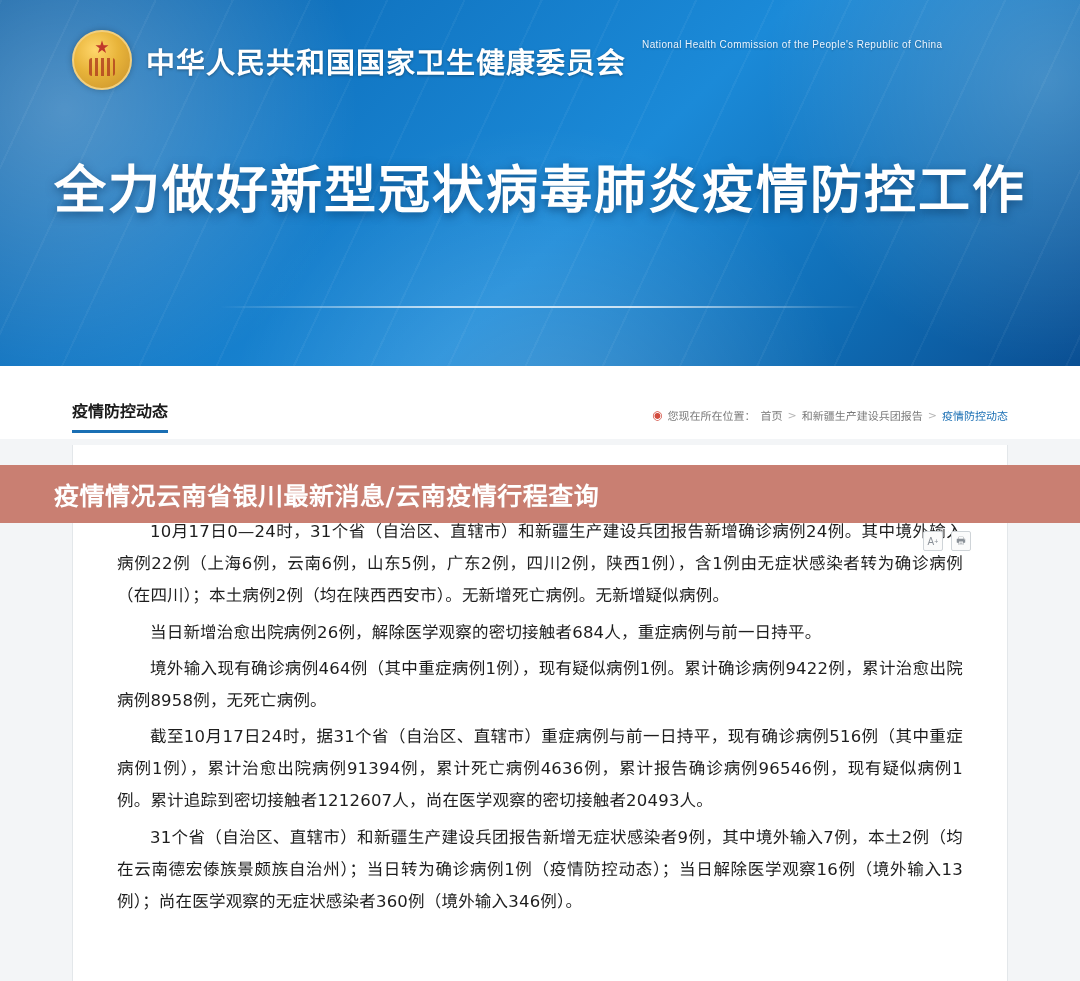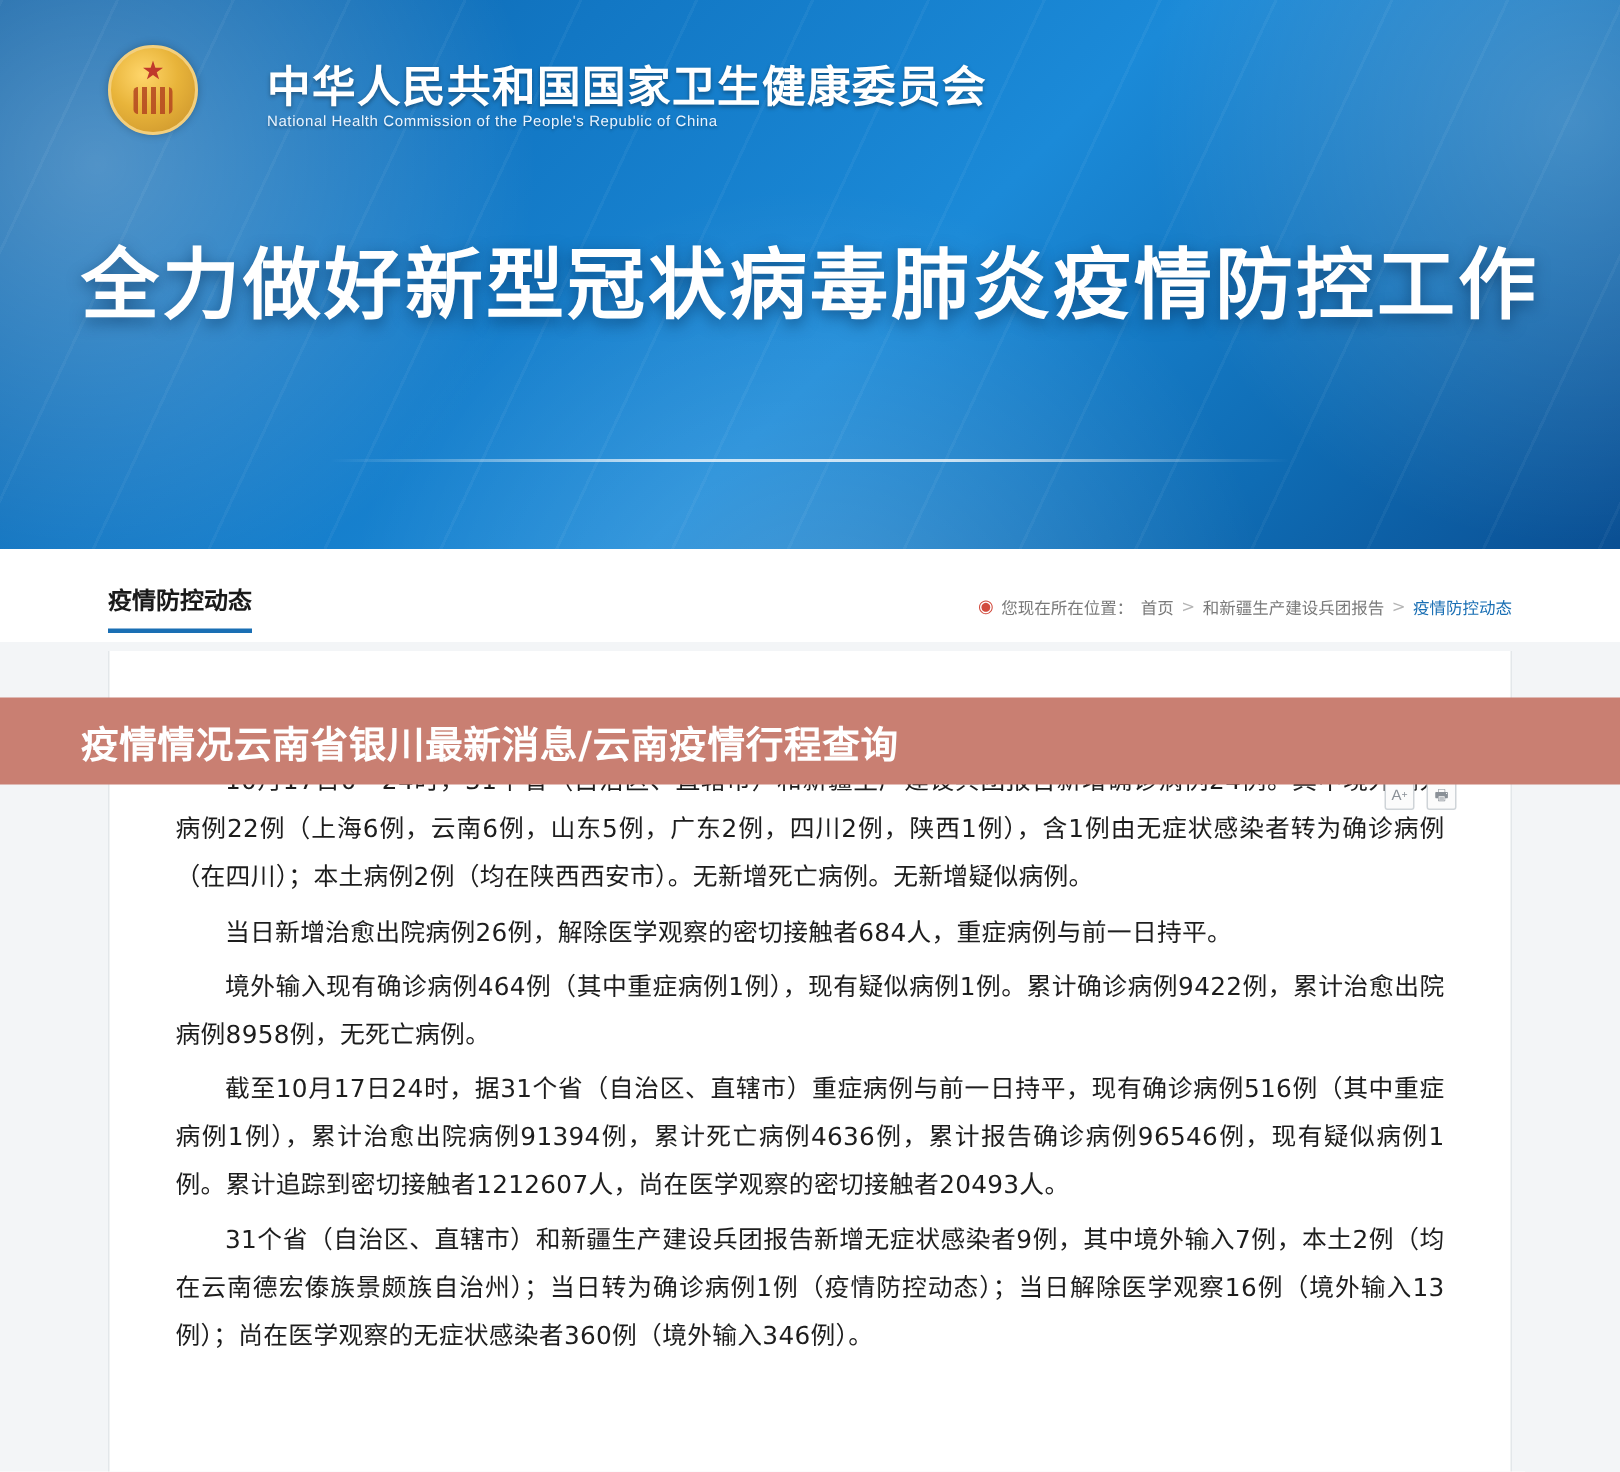--- a/index.html
+++ b/index.html
@@ -80,23 +80,22 @@
     top: 62%;
     transform: translate(-50%, -50%);
     width: 26px;
     height: 18px;
     border-radius: 3px;
     background: repeating-linear-gradient(90deg, #b3451f 0px, #b3451f 3px, rgba(0,0,0,0) 3px, rgba(0,0,0,0) 6px);
     opacity: .85;
   }
   .nhc-names {
     display: flex;
-    flex-direction: column;
-    gap: 0;
-    margin-left: 32px;
+    flex-direction: row;
+    gap: 16px;
   }
   .nhc-cn {
     font-family: "DejaVu Sans", "Liberation Sans", sans-serif;
     font-size: 29px;
     font-weight: bold;
     color: #ffffff;
     letter-spacing: 1px;
     text-shadow: 0 1px 3px rgba(0,0,0,0.35);
     white-space: nowrap;
   }
@@ -135,21 +134,21 @@
   .page {
     position: relative;
     background: #f3f5f7;
     padding-bottom: 10px;
   }
 
   .crumb-bar {
     display: flex;
     align-items: flex-end;
     justify-content: space-between;
-    padding: 21px 72px 6px 72px;
+    padding: 32px 72px 6px 72px;
     background: #ffffff;
     text-align: center;
   }
   .section-title {
     font-family: "DejaVu Sans", "Liberation Sans", sans-serif;
     font-size: 16px;
     font-weight: bold;
     color: #1a1a1a;
     padding-bottom: 8px;
     border-bottom: 3px solid #1a6fb4;

